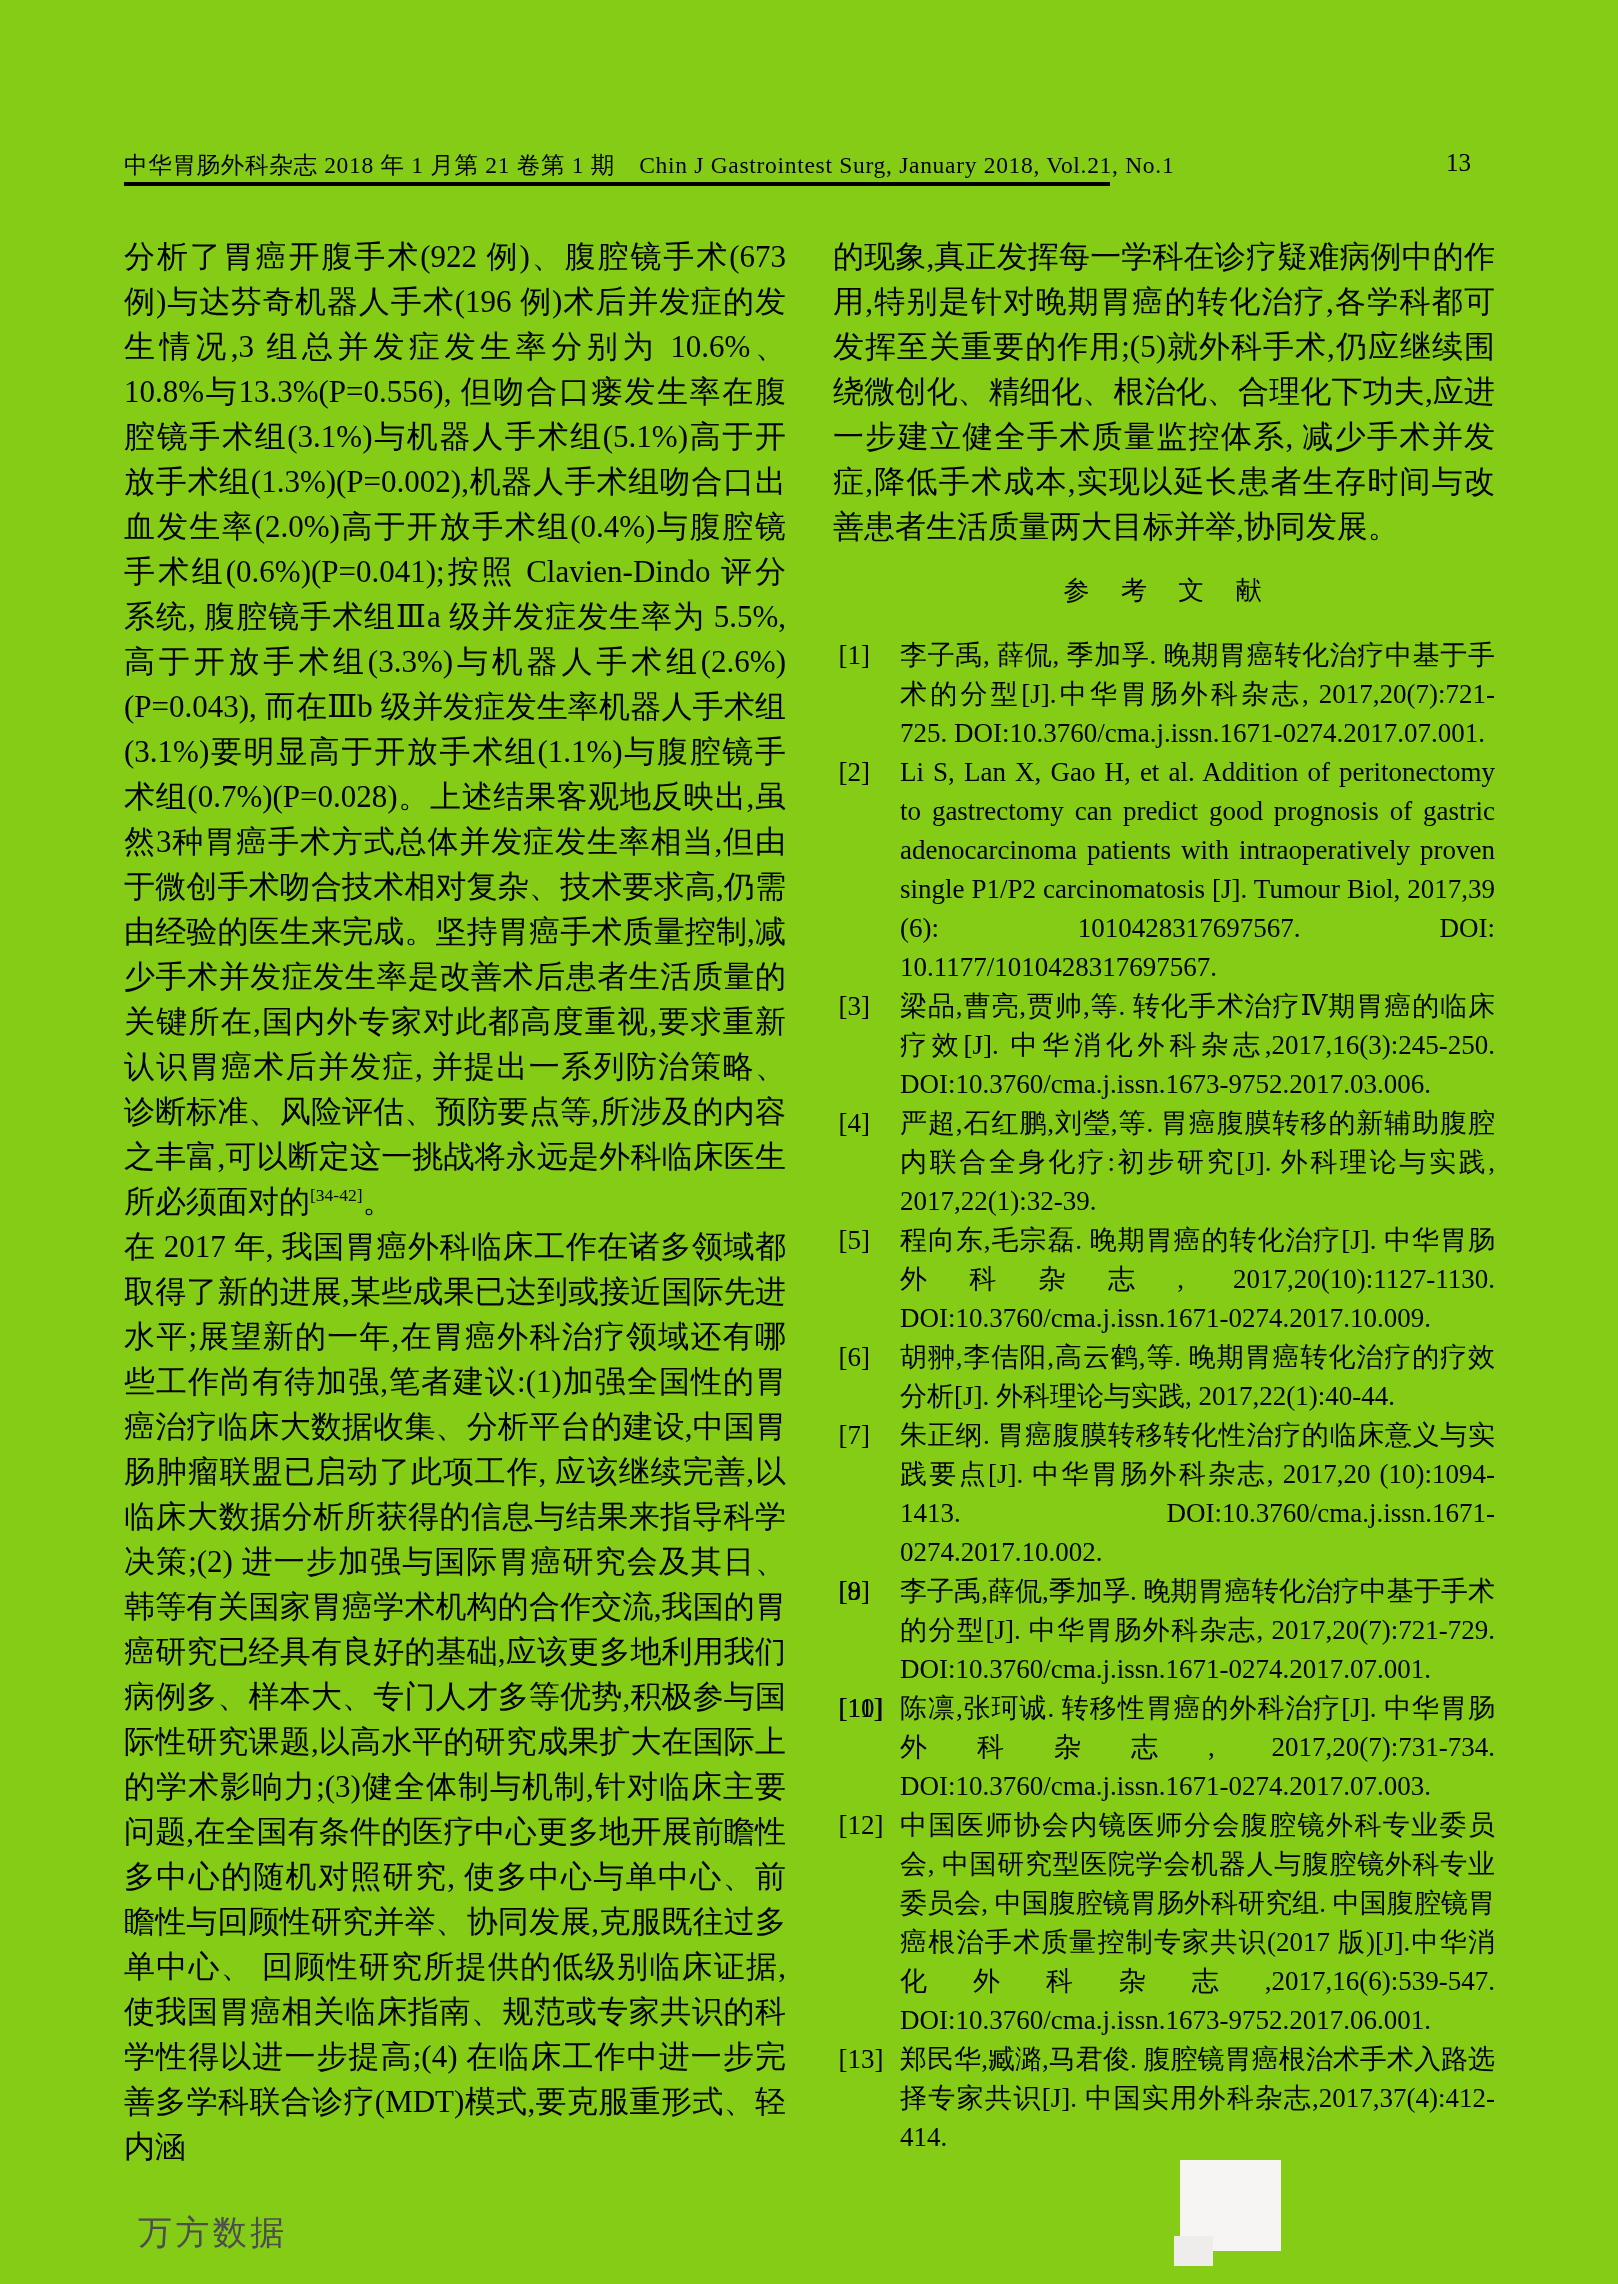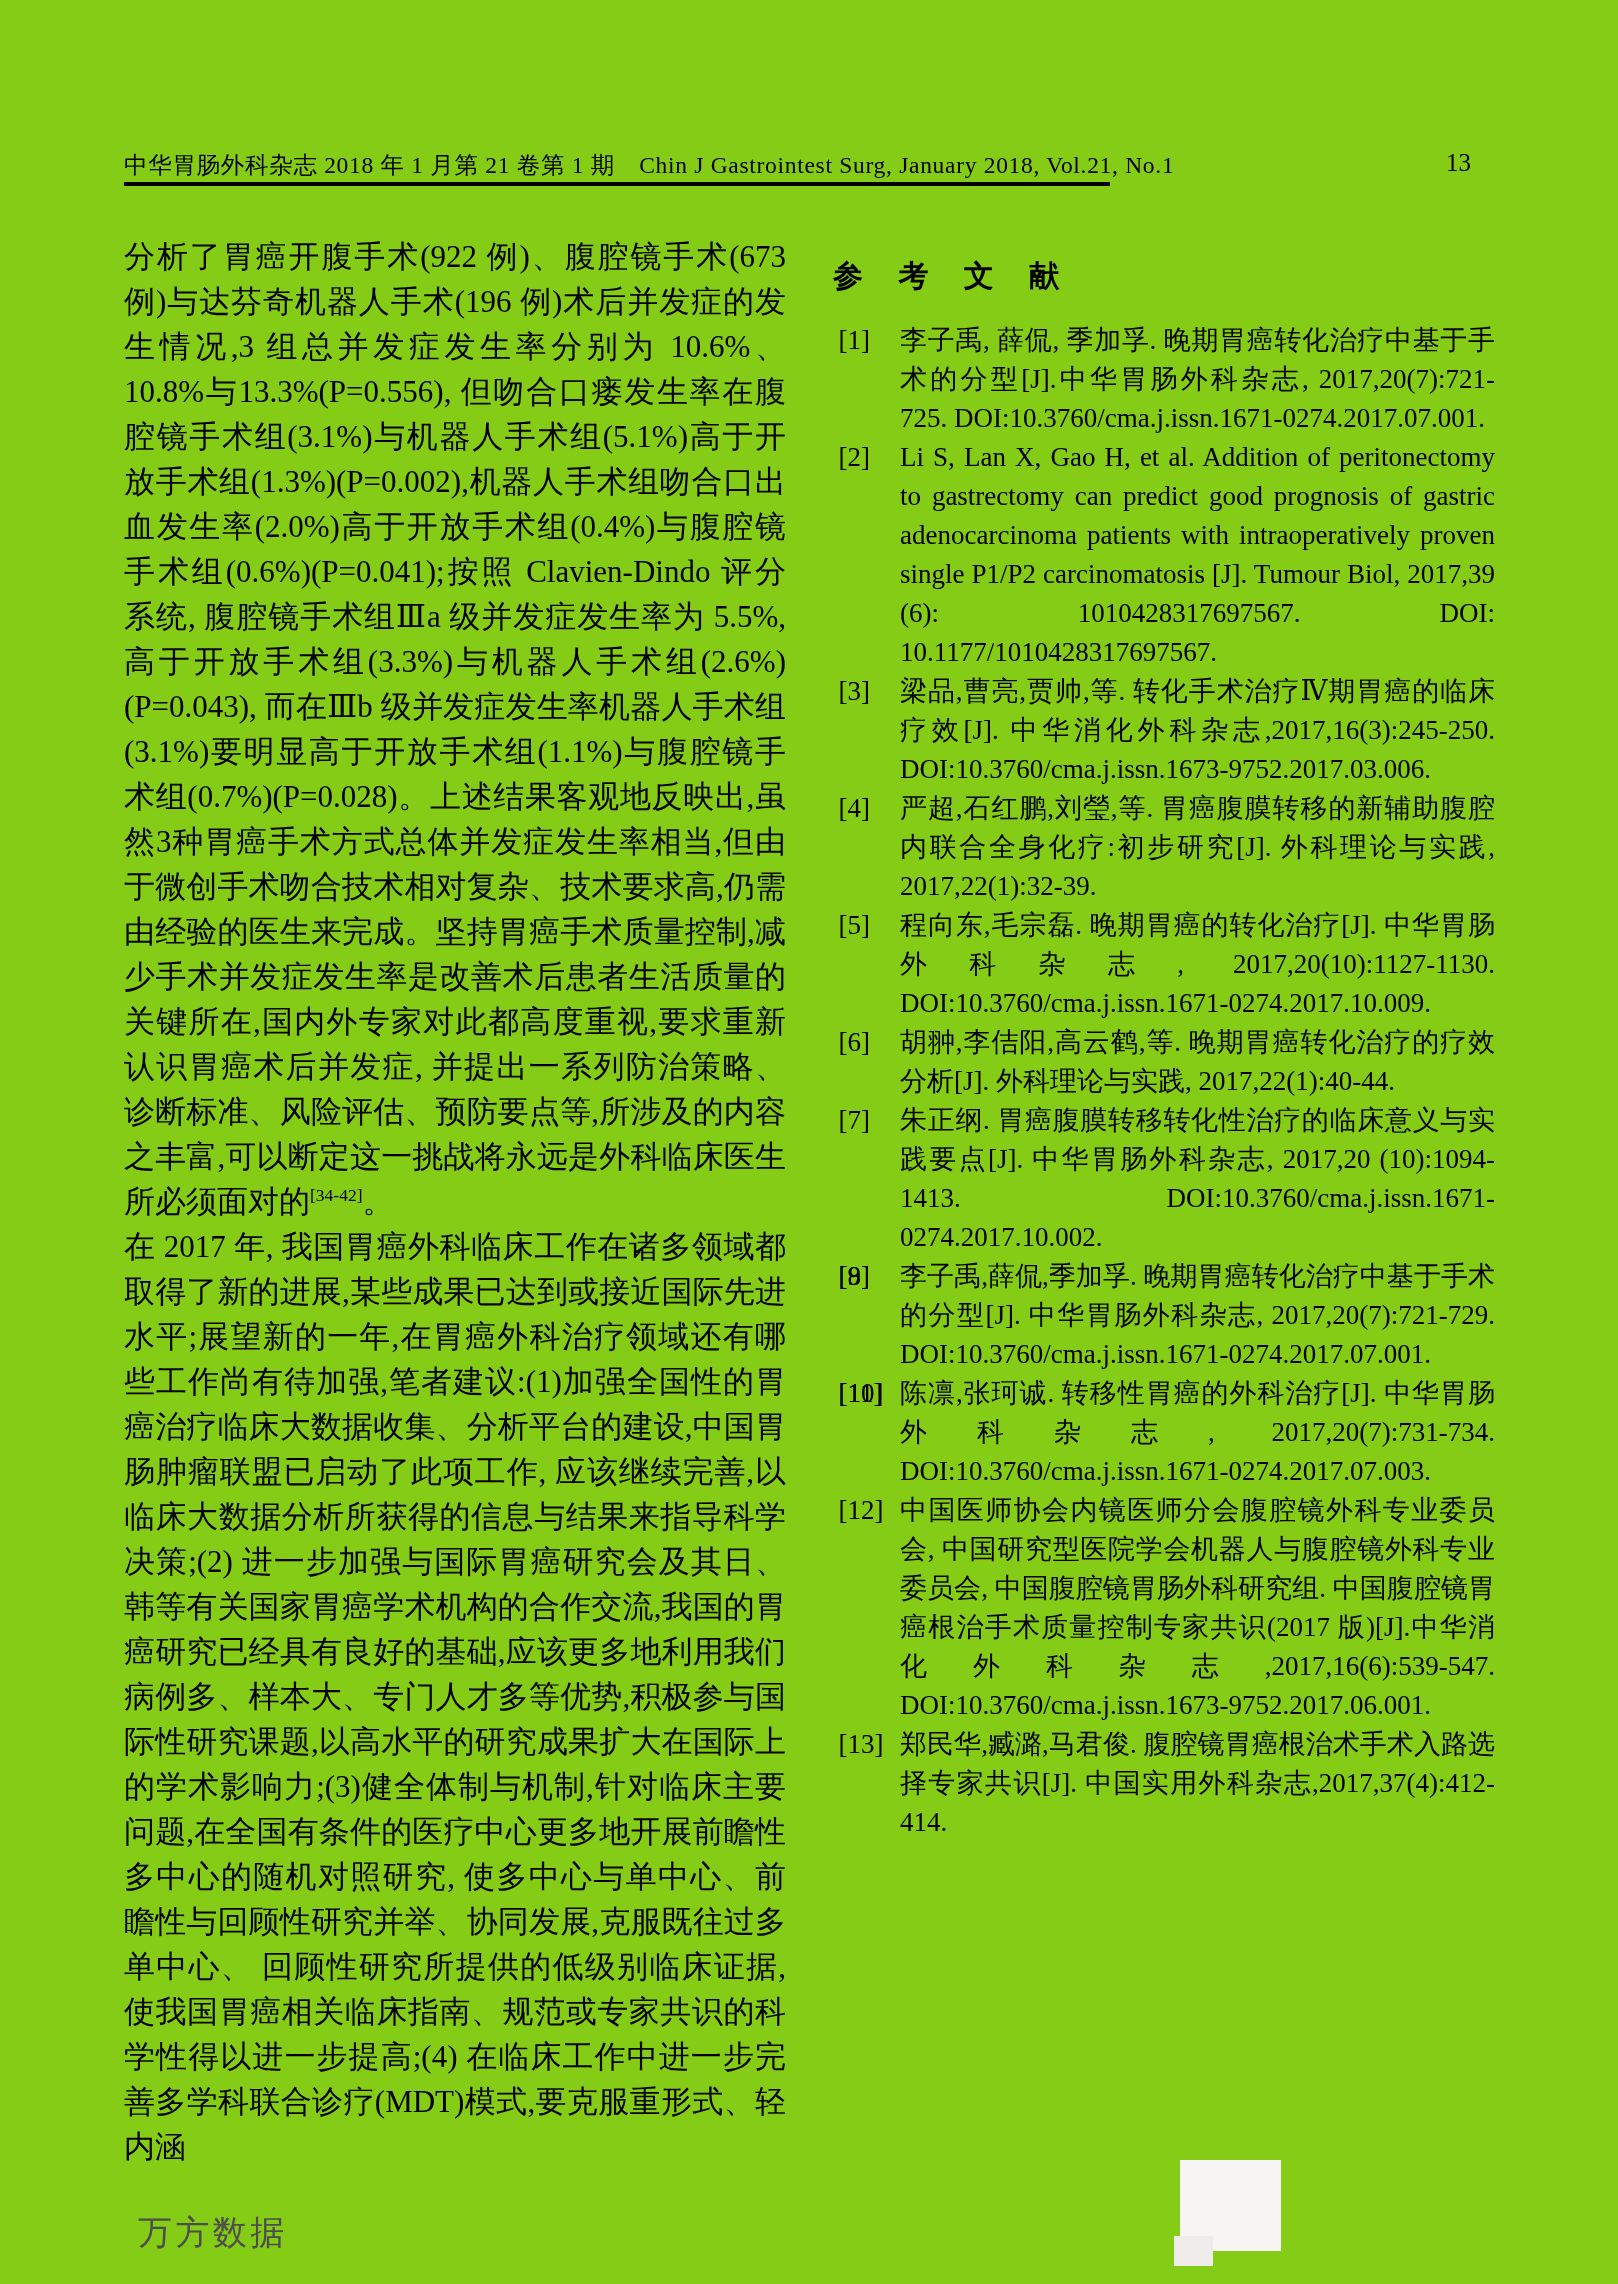--- a/index.html
+++ b/index.html
@@ -67,23 +67,24 @@
   .section-heading {
     margin: 0;
     font-size: 31px;
     line-height: 45px;
     font-weight: normal;
     text-indent: 2em;
   }
   
   .ref-heading {
     margin: 24px 0 28px 0;
+    text-align: center;
     font-family: "Liberation Sans", "DejaVu Sans", sans-serif;
-    font-weight: bold;
-    font-size: 30px;
+    font-weight: normal;
+    font-size: 26px;
     line-height: 35px;
     letter-spacing: 2.7px;
   }
   .ref-list {
     margin: 0;
     padding: 0;
     list-style: none;
   }
   .ref-item {
     position: relative;
@@ -140,20 +141,21 @@
   <div class="header-rule"></div>
 
   <div class="col col-left">
     <p class="body-par">
       <span>分析了胃癌开腹手术(922 例)、腹腔镜手术(673例)与达芬奇机器人手术(196 例)术后并发症的发生情况,3 组总并发症发生率分别为 10.6%、10.8%与13.3%(P=0.556), 但吻合口瘘发生率在腹腔镜手术组(3.1%)与机器人手术组(5.1%)高于开放手术组(1.3%)(P=0.002),机器人手术组吻合口出血发生率(2.0%)高于开放手术组(0.4%)与腹腔镜手术组(0.6%)(P=0.041);按照 Clavien-Dindo 评分系统, 腹腔镜手术组Ⅲa 级并发症发生率为 5.5%,高于开放手术组(3.3%)与机器人手术组(2.6%)(P=0.043), 而在Ⅲb 级并发症发生率机器人手术组(3.1%)要明显高于开放手术组(1.1%)与腹腔镜手术组(0.7%)(P=0.028)。上述结果客观地反映出,虽然3种胃癌手术方式总体并发症发生率相当,但由于微创手术吻合技术相对复杂、技术要求高,仍需由经验的医生来完成。坚持胃癌手术质量控制,减少手术并发症发生率是改善术后患者生活质量的关键所在,国内外专家对此都高度重视,要求重新认识胃癌术后并发症, 并提出一系列防治策略、诊断标准、风险评估、预防要点等,所涉及的内容之丰富,可以断定这一挑战将永远是外科临床医生所必须面对的</span><sup>[34-42]</sup><span>。</span>
     </p>
     <p class="body-par">在 2017 年, 我国胃癌外科临床工作在诸多领域都取得了新的进展,某些成果已达到或接近国际先进水平;展望新的一年,在胃癌外科治疗领域还有哪些工作尚有待加强,笔者建议:(1)加强全国性的胃癌治疗临床大数据收集、分析平台的建设,中国胃肠肿瘤联盟已启动了此项工作, 应该继续完善,以临床大数据分析所获得的信息与结果来指导科学决策;(2) 进一步加强与国际胃癌研究会及其日、韩等有关国家胃癌学术机构的合作交流,我国的胃癌研究已经具有良好的基础,应该更多地利用我们病例多、样本大、专门人才多等优势,积极参与国际性研究课题,以高水平的研究成果扩大在国际上的学术影响力;(3)健全体制与机制,针对临床主要问题,在全国有条件的医疗中心更多地开展前瞻性多中心的随机对照研究, 使多中心与单中心、前瞻性与回顾性研究并举、协同发展,克服既往过多单中心、 回顾性研究所提供的低级别临床证据,使我国胃癌相关临床指南、规范或专家共识的科学性得以进一步提高;(4) 在临床工作中进一步完善多学科联合诊疗(MDT)模式,要克服重形式、轻内涵</p>
   </div>
 
   <div class="col col-right">
+    <p class="body-par">的现象,真正发挥每一学科在诊疗疑难病例中的作用,特别是针对晚期胃癌的转化治疗,各学科都可发挥至关重要的作用;(5)就外科手术,仍应继续围绕微创化、精细化、根治化、合理化下功夫,应进一步建立健全手术质量监控体系, 减少手术并发症,降低手术成本,实现以延长患者生存时间与改善患者生活质量两大目标并举,协同发展。</p>
 
     <h3 class="ref-heading">参　考　文　献</h3>
 
     <ol class="ref-list">
 
         <li class="ref-item">
           <span class="ref-num">[1]</span>
           <span>李子禹, 薛侃, 季加孚. 晚期胃癌转化治疗中基于手术的分型[J].中华胃肠外科杂志, 2017,20(7):721-725. DOI:10.3760/cma.j.issn.1671-0274.2017.07.001.</span>
         </li>
 

